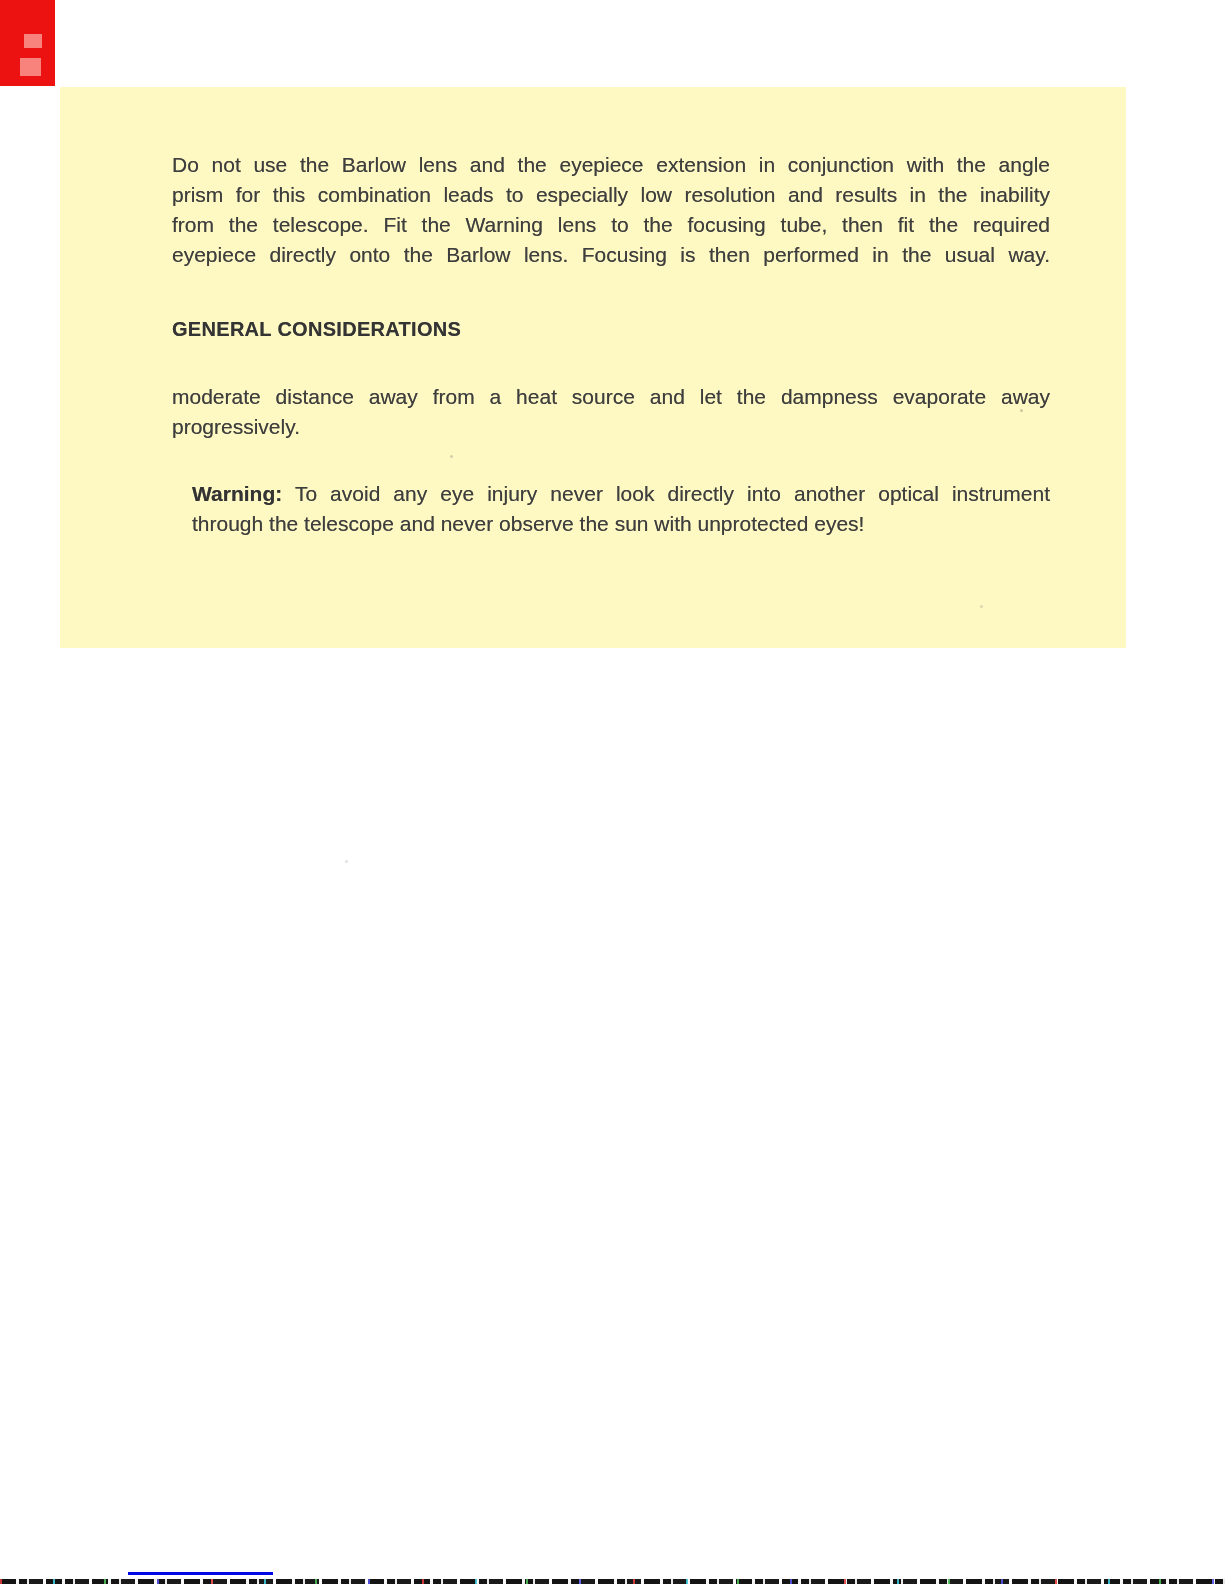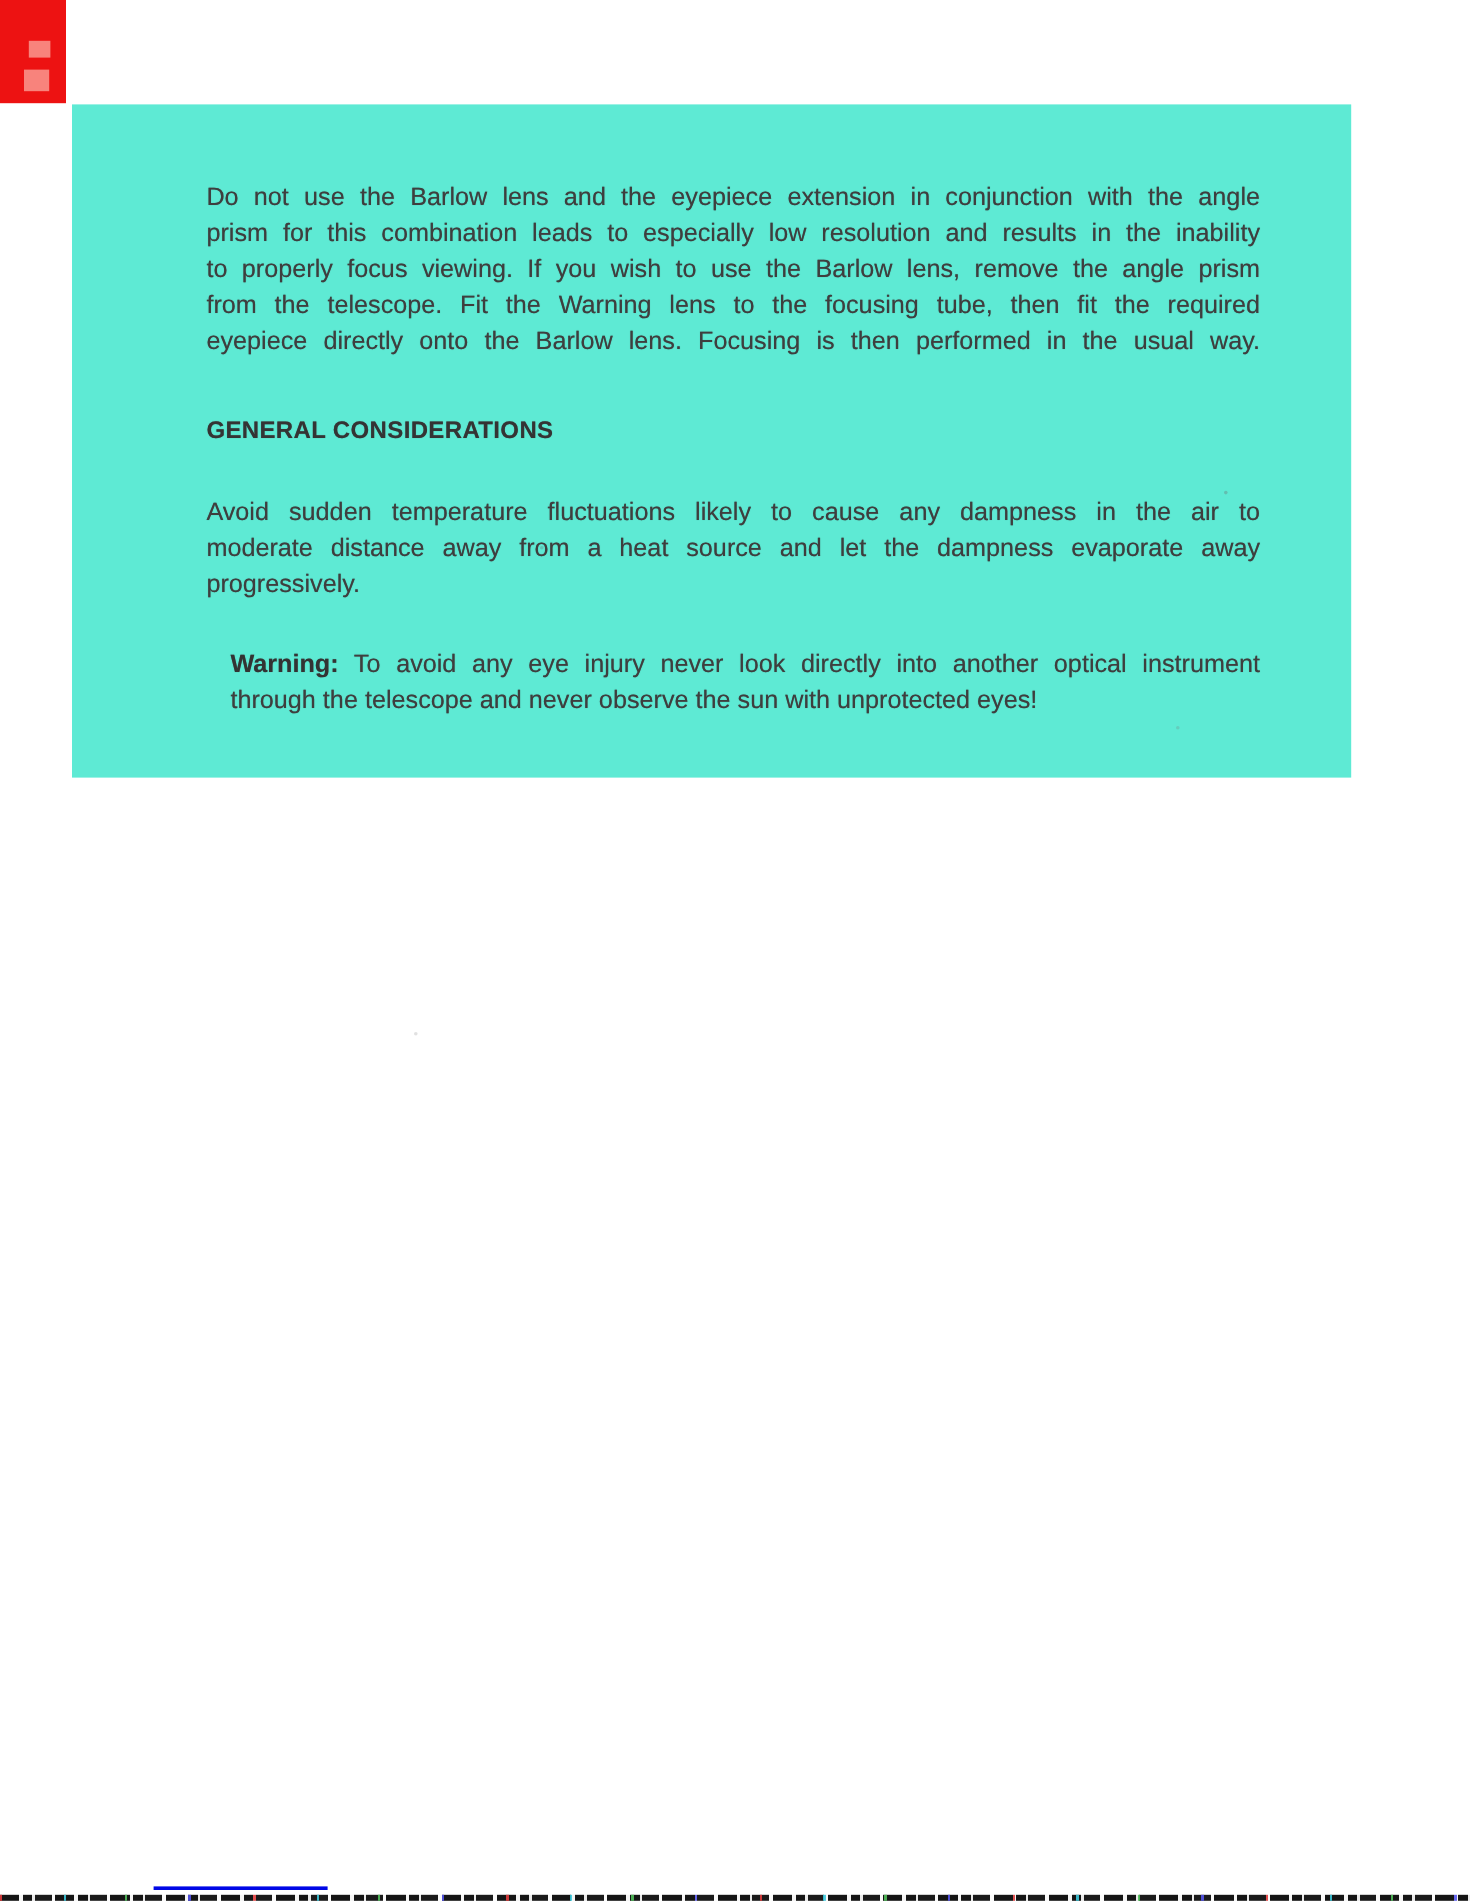--- a/index.html
+++ b/index.html
@@ -120,37 +120,35 @@
 </head>
 <body>
 
 <div class="canvas">
 
   <div class="red-mark" style="background: rgb(237, 18, 18);">
     <div class="red-inner a" style="background: rgb(248, 131, 124);"></div>
     <div class="red-inner b" style="background: rgb(248, 131, 124);"></div>
   </div>
 
-  <div class="scan-page" style="background: #5eead4;">
+  <div class="scan-page" style="background: #fef9c3;">
     <div class="specks"></div>
 
     <div class="textblock">
 
       <div class="para intro">
         <div class="line">Do not use the Barlow lens and the eyepiece extension in conjunction with the angle</div>
         <div class="line">prism for this combination leads to especially low resolution and results in the inability</div>
-        <div class="line">to properly focus viewing. If you wish to use the Barlow lens, remove the angle prism</div>
         <div class="line">from the telescope. Fit the Warning lens to the focusing tube, then fit the required</div>
         <div class="line">eyepiece directly onto the Barlow lens. Focusing is then performed in the usual way.</div>
       </div>
 
       <h2 class="heading">GENERAL CONSIDERATIONS</h2>
 
       <div class="para considerations">
-        <div class="line">Avoid sudden temperature fluctuations likely to cause any dampness in the air to</div>
         <div class="line">moderate distance away from a heat source and let the dampness evaporate away</div>
         <div class="line short">progressively.</div>
       </div>
 
       <div class="para warning">
         <div class="line"><span class="warning-label">Warning:</span> <span>To avoid any eye injury never look directly into another optical instrument</span></div>
         <div class="line short">through the telescope and never observe the sun with unprotected eyes!</div>
       </div>
 
     </div>

